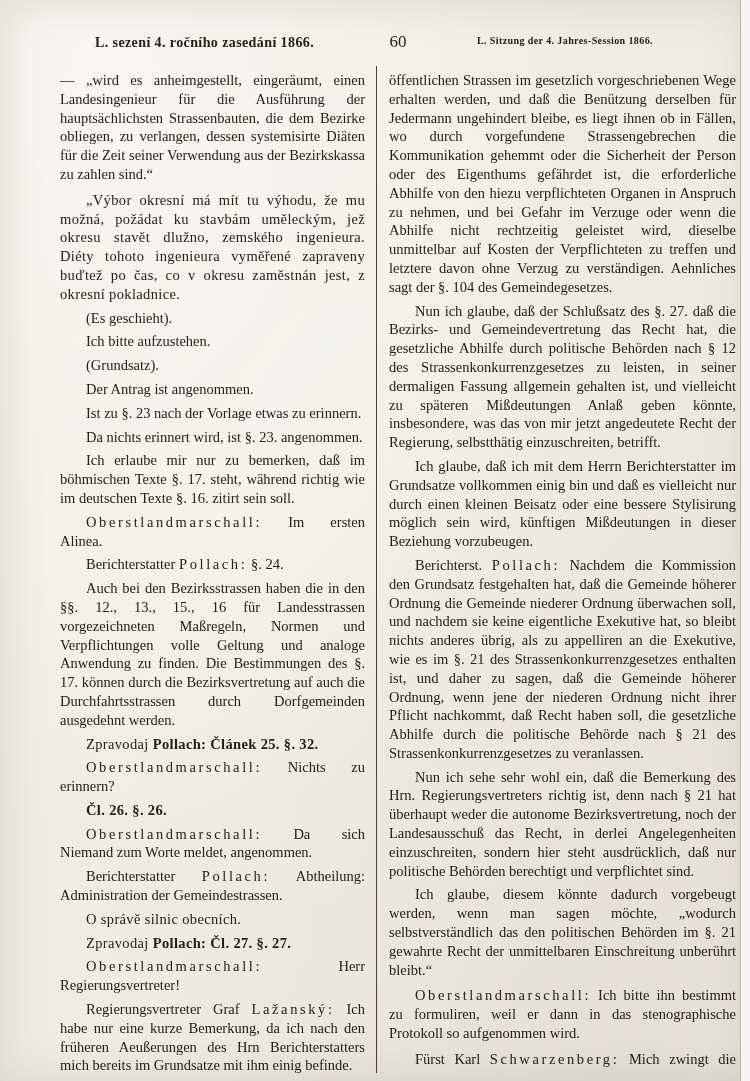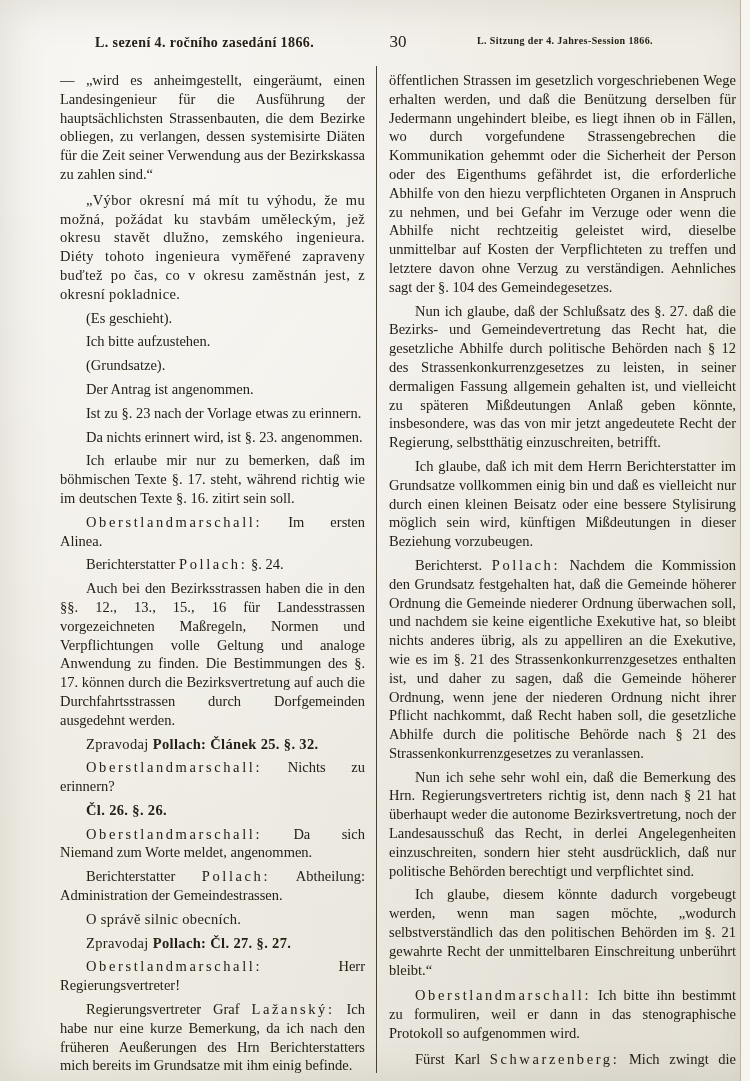--- a/index.html
+++ b/index.html
@@ -53,30 +53,30 @@
   .run.sp { letter-spacing:2.6px; }
   .run.b  { font-weight:bold; }
   .cz .run, .run.cz { letter-spacing:.35px; }
 </style>
 </head>
 <body>
 
 <div class="page">
   <div class="header">
     <span class="header-left">L. sezení 4. ročního zasedání 1866.</span>
-    <span class="page-number">30</span>
+    <span class="page-number">60</span>
     <span class="header-right">L. Sitzung der 4. Jahres-Session 1866.</span>
   </div>
   <div class="columns">
     <div class="col col-left">
         <p class=""><span class="run">— „wird es anheimgestellt, eingeräumt, einen Landesingenieur für die Ausführung der hauptsächlichsten Strassenbauten, die dem Bezirke obliegen, zu verlangen, dessen systemisirte Diäten für die Zeit seiner Verwendung aus der Bezirkskassa zu zahlen sind.“</span></p>
         <p class="ind gap cz"><span class="run cz">„Výbor okresní má mít tu výhodu, že mu možná, požádat ku stavbám uměleckým, jež okresu stavět dlužno, zemského ingenieura. Diéty tohoto ingenieura vyměřené zapraveny buďtež po čas, co v okresu zaměstnán jest, z okresní pokladnice.</span></p>
         <p class="ind"><span class="run">(Es geschieht).</span></p>
         <p class="ind"><span class="run">Ich bitte aufzustehen.</span></p>
-        <p class="ind"><span class="run">(Grundsatze).</span></p>
+        <p class="ind"><span class="run">(Grundsatz).</span></p>
         <p class="ind"><span class="run">Der Antrag ist angenommen.</span></p>
         <p class="ind"><span class="run">Ist zu §. 23 nach der Vorlage etwas zu erinnern.</span></p>
         <p class="ind"><span class="run">Da nichts erinnert wird, ist §. 23. angenommen.</span></p>
         <p class="ind"><span class="run">Ich erlaube mir nur zu bemerken, daß im böhmischen Texte §. 17. steht, während richtig wie im deutschen Texte §. 16. zitirt sein soll.</span></p>
         <p class="ind"><span class="run sp">Oberstlandmarschall:</span><span class="run"> Im ersten Alinea.</span></p>
         <p class="ind"><span class="run">Berichterstatter </span><span class="run sp">Pollach:</span><span class="run"> §. 24.</span></p>
         <p class="ind"><span class="run">Auch bei den Bezirksstrassen haben die in den §§. 12., 13., 15., 16 für Landesstrassen vorgezeichneten Maßregeln, Normen und Verpflichtungen volle Geltung und analoge Anwendung zu finden. Die Bestimmungen des §. 17. können durch die Bezirksvertretung auf auch die Durchfahrtsstrassen durch Dorfgemeinden ausgedehnt werden.</span></p>
         <p class="ind  cz"><span class="run cz">Zpravodaj </span><span class="run cz sp b">Pollach:</span><span class="run cz b"> Článek 25. §. 32.</span></p>
         <p class="ind"><span class="run sp">Oberstlandmarschall:</span><span class="run"> Nichts zu erinnern?</span></p>
         <p class="ind  cz"><span class="run cz b">Čl. 26. §. 26.</span></p>

